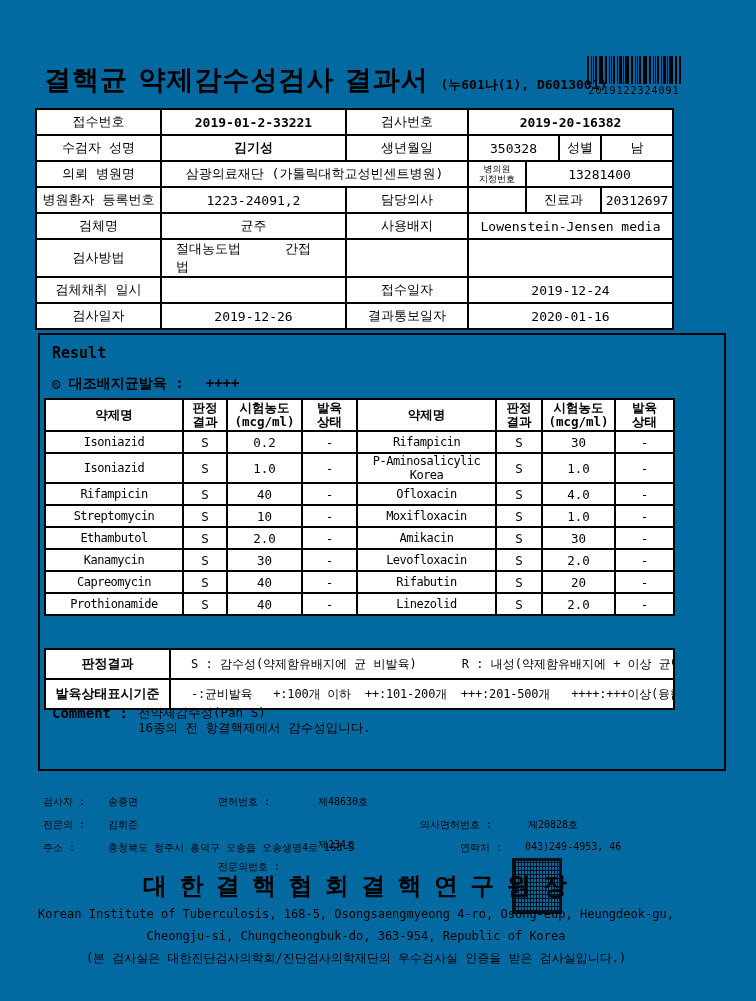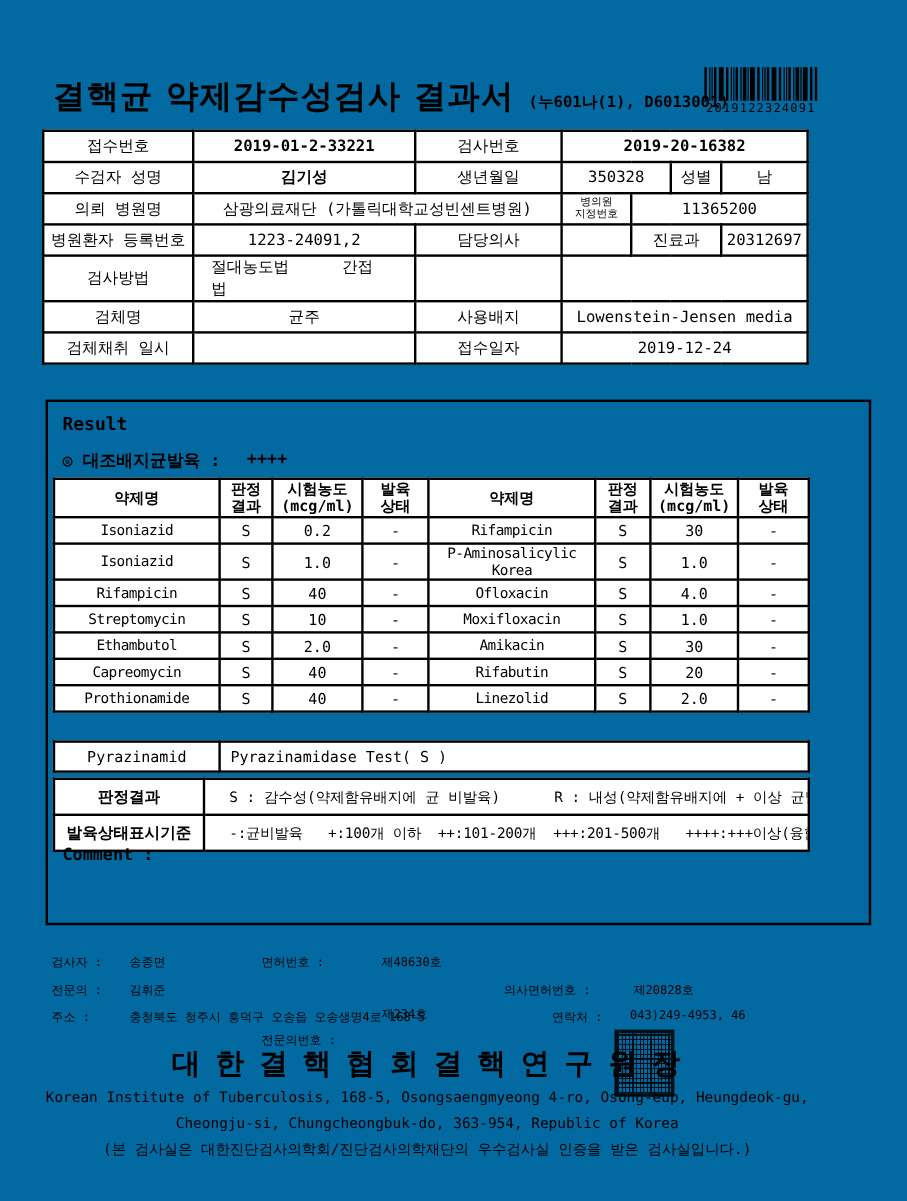--- a/index.html
+++ b/index.html
@@ -127,47 +127,53 @@
       <td>생년월일</td>
       <td colspan="2">350328</td>
       <td>성별</td>
       <td>남</td>
     </tr>
     <tr>
       <td>의뢰 병원명</td>
       <td colspan="2">삼광의료재단 (가톨릭대학교성빈센트병원)</td>
       <td class="tiny pre">병의원
 지정번호</td>
-      <td colspan="3">11365200</td>
+      <td colspan="3">13281400</td>
     </tr>
     <tr>
       <td>병원환자 등록번호</td>
       <td>1223-24091,2</td>
       <td>담당의사</td>
       <td></td>
       <td colspan="2">진료과</td>
       <td>20312697</td>
     </tr>
     <tr>
+      <td>검체명</td>
+      <td>균주</td>
+      <td>사용배지</td>
+      <td colspan="4">Lowenstein-Jensen media</td>
+    </tr>
+    <tr>
       <td>검사방법</td>
       <td class="method-cell"><span>절대농도법</span><span>간접법</span></td>
       <td></td>
       <td colspan="4"></td>
     </tr>
     <tr>
-      <td>검체명</td>
-      <td>균주</td>
-      <td>사용배지</td>
-      <td colspan="4">Lowenstein-Jensen media</td>
-    </tr>
-    <tr>
       <td>검체채취 일시</td>
       <td></td>
       <td>접수일자</td>
       <td colspan="4">2019-12-24</td>
+    </tr>
+    <tr>
+      <td>검사일자</td>
+      <td>2019-12-26</td>
+      <td>결과통보일자</td>
+      <td colspan="4">2020-01-16</td>
     </tr>
   </tbody>
     </table>
 
   <div class="rbox">
     <div class="rtitle">Result</div>
     <div class="control">
       <span>◎ 대조배지균발육 :</span>
       <span>++++</span>
     </div>
@@ -244,20 +250,30 @@
         <td class="dn">Ethambutol</td>
         <td>S</td>
         <td>2.0</td>
         <td>-</td>
         <td class="dn">Amikacin</td>
         <td>S</td>
         <td>30</td>
         <td>-</td>
       </tr>
       <tr>
+        <td class="dn">Kanamycin</td>
+        <td>S</td>
+        <td>30</td>
+        <td>-</td>
+        <td class="dn">Levofloxacin</td>
+        <td>S</td>
+        <td>2.0</td>
+        <td>-</td>
+      </tr>
+      <tr>
         <td class="dn">Capreomycin</td>
         <td>S</td>
         <td>40</td>
         <td>-</td>
         <td class="dn">Rifabutin</td>
         <td>S</td>
         <td>20</td>
         <td>-</td>
       </tr>
       <tr>
@@ -266,32 +282,20 @@
         <td>40</td>
         <td>-</td>
         <td class="dn">Linezolid</td>
         <td>S</td>
         <td>2.0</td>
         <td>-</td>
       </tr>
     </tbody>
       </table>
 
-    <table class="pyr">
-      <colgroup>
-          <col style="width:138px">
-          <col style="width:491px">
-        </colgroup>
-      <tbody>
-          <tr>
-        <td>Pyrazinamid</td>
-        <td class="val">Pyrazinamidase Test( S  )</td>
-      </tr>
-    </tbody>
-      </table>
 
     <table class="legend">
       <colgroup>
           <col style="width:125px">
           <col style="width:504px">
         </colgroup>
       <tbody>
           <tr>
         <td class="lab">판정결과</td>
         <td class="val">
@@ -305,20 +309,24 @@
         <td class="lab">발육상태표시기준</td>
         <td class="val">
           <span class="growth-val">-:균비발육   +:100개 이하  ++:101-200개  +++:201-500개   ++++:+++이상(융합발육)</span>
         </td>
       </tr>
     </tbody>
       </table>
 
     <div class="comment">
       <div class="comment-label">Comment :</div>
+      <div class="comment-lines">
+        <div>전약제감수성(Pan S)</div>
+        <div>16종의 전 항결핵제에서 감수성입니다.</div>
+      </div>
     </div>
   </div>
 
   <span class="fl" style="left:43px;top:795px;">검사자 :</span>
   <span class="fl" style="left:108px;top:795px;">송종면</span>
   <span class="fl" style="left:218px;top:795px;">면허번호   :</span>
   <span class="fl" style="left:318px;top:795px;">제48630호</span>
 
   <span class="fl" style="left:43px;top:818px;">전문의 :</span>
   <span class="fl" style="left:108px;top:818px;">김휘준</span>

